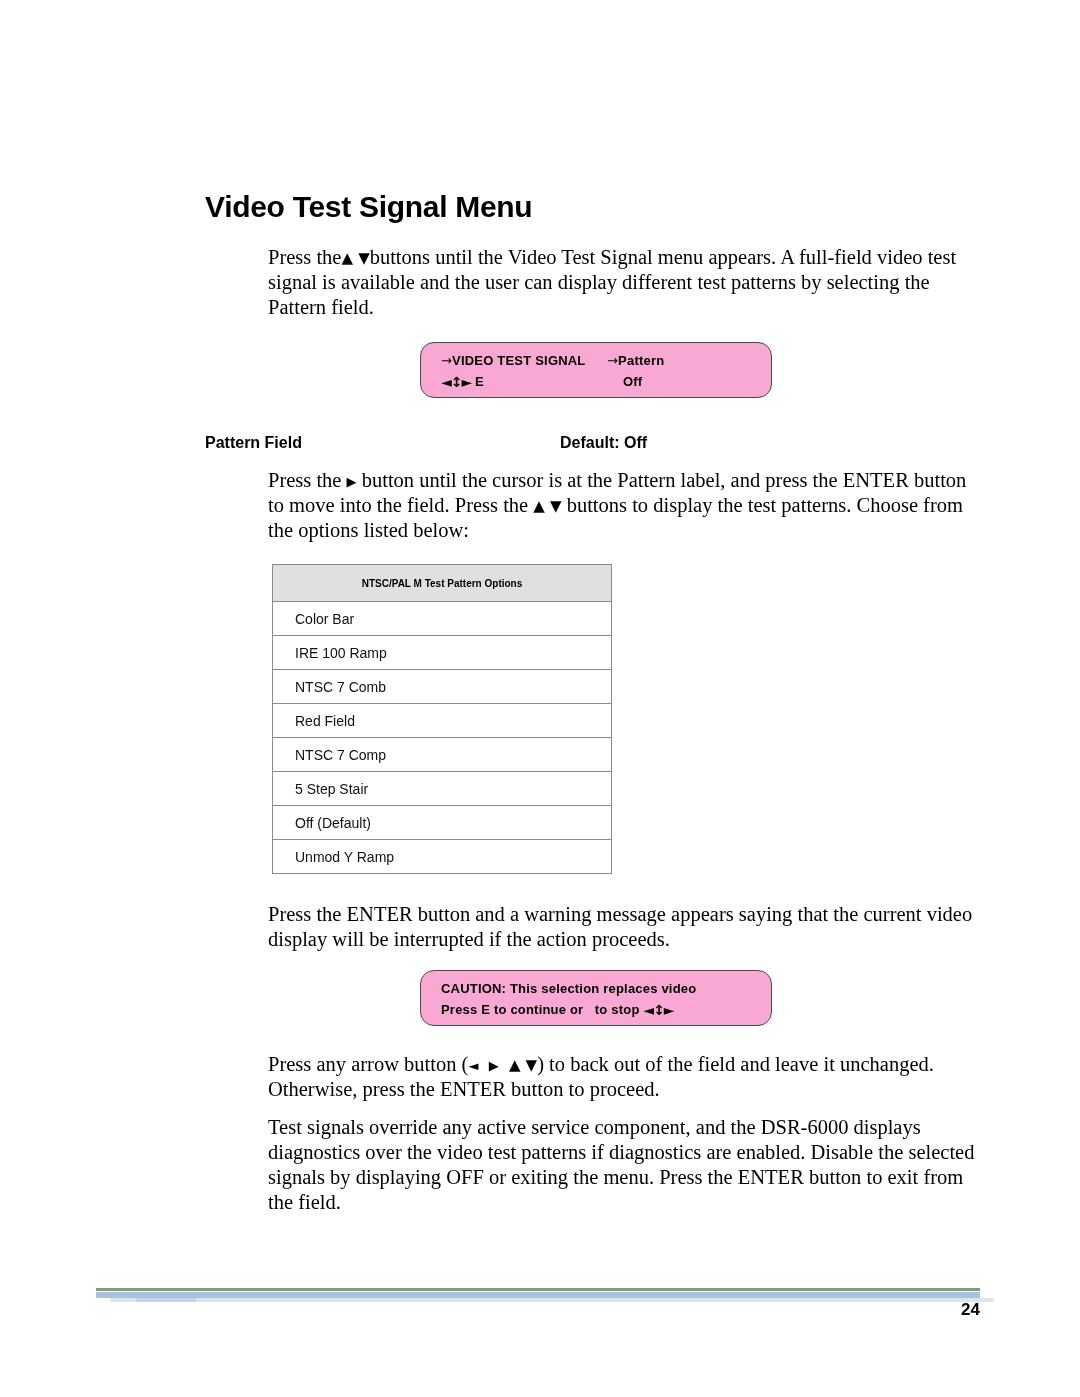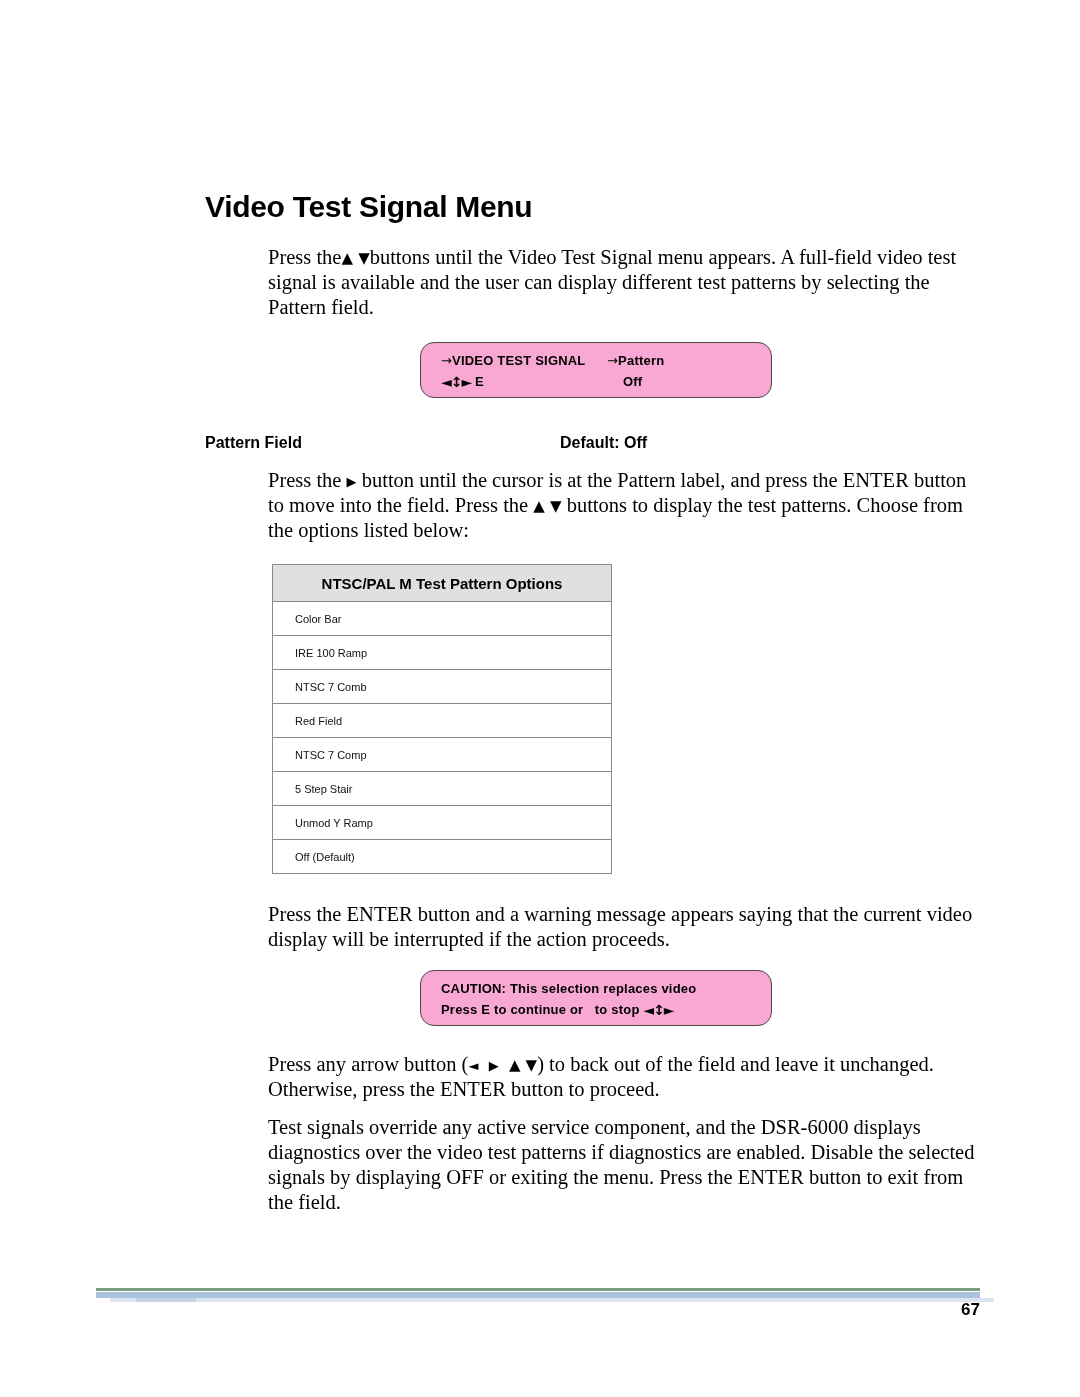--- a/index.html
+++ b/index.html
@@ -141,30 +141,30 @@
     top: 564px;
     width: 340px;
     border-collapse: collapse;
     border: 1px solid #8a8a8a;
     background: #ffffff;
     font-family: "Liberation Sans", sans-serif;
   }
   .options-table th {
     background: #e0e0e0;
     border: 1px solid #8a8a8a;
-    font-size: 15px;
+    font-size: 10px;
     font-weight: bold;
     text-align: center;
     height: 36px;
     padding: 0 20px;
     color: #000;
   }
   .options-table td {
     border: 1px solid #8a8a8a;
-    font-size: 11px;
+    font-size: 14px;
     font-weight: normal;
     text-align: left;
     height: 33px;
     padding: 0 0 0 22px;
     color: #111;
   }
 
   
   .footer-rule {
     position: absolute;
@@ -256,24 +256,24 @@
       <tr>
           <td>Red Field</td>
         </tr>
       <tr>
           <td>NTSC 7 Comp</td>
         </tr>
       <tr>
           <td>5 Step Stair</td>
         </tr>
       <tr>
+          <td>Off (Default)</td>
+        </tr>
+      <tr>
           <td>Unmod Y Ramp</td>
-        </tr>
-      <tr>
-          <td>Off (Default)</td>
         </tr>
     </tbody>
   </table>
 
   <div class="body-para p3">Press the ENTER button and a warning message appears saying that the current video display will be interrupted if the action proceeds.</div>
 
   <div class="lcd-box caution-box">
     <div class="lcd-line l1">CAUTION: This selection replaces video</div>
     <div class="lcd-line l2"><span>Press E to continue or</span> &nbsp; <span>to stop</span> <span class="glyph-quad">◄↕►</span></div>
   </div>
@@ -283,15 +283,15 @@
   </div>
 
   <div class="body-para p5">Test signals override any active service component, and the DSR-6000 displays diagnostics over the video test patterns if diagnostics are enabled. Disable the selected signals by displaying OFF or exiting the menu. Press the ENTER button to exit from the field.</div>
 
   <div class="footer-rule">
     <div class="rule-green"></div>
     <div class="rule-blue"></div>
     <div class="rule-shadow"></div>
     <div class="rule-shadow2"></div>
   </div>
-  <div class="page-number">67</div>
+  <div class="page-number">24</div>
 
 </div>
 
 </body></html>

